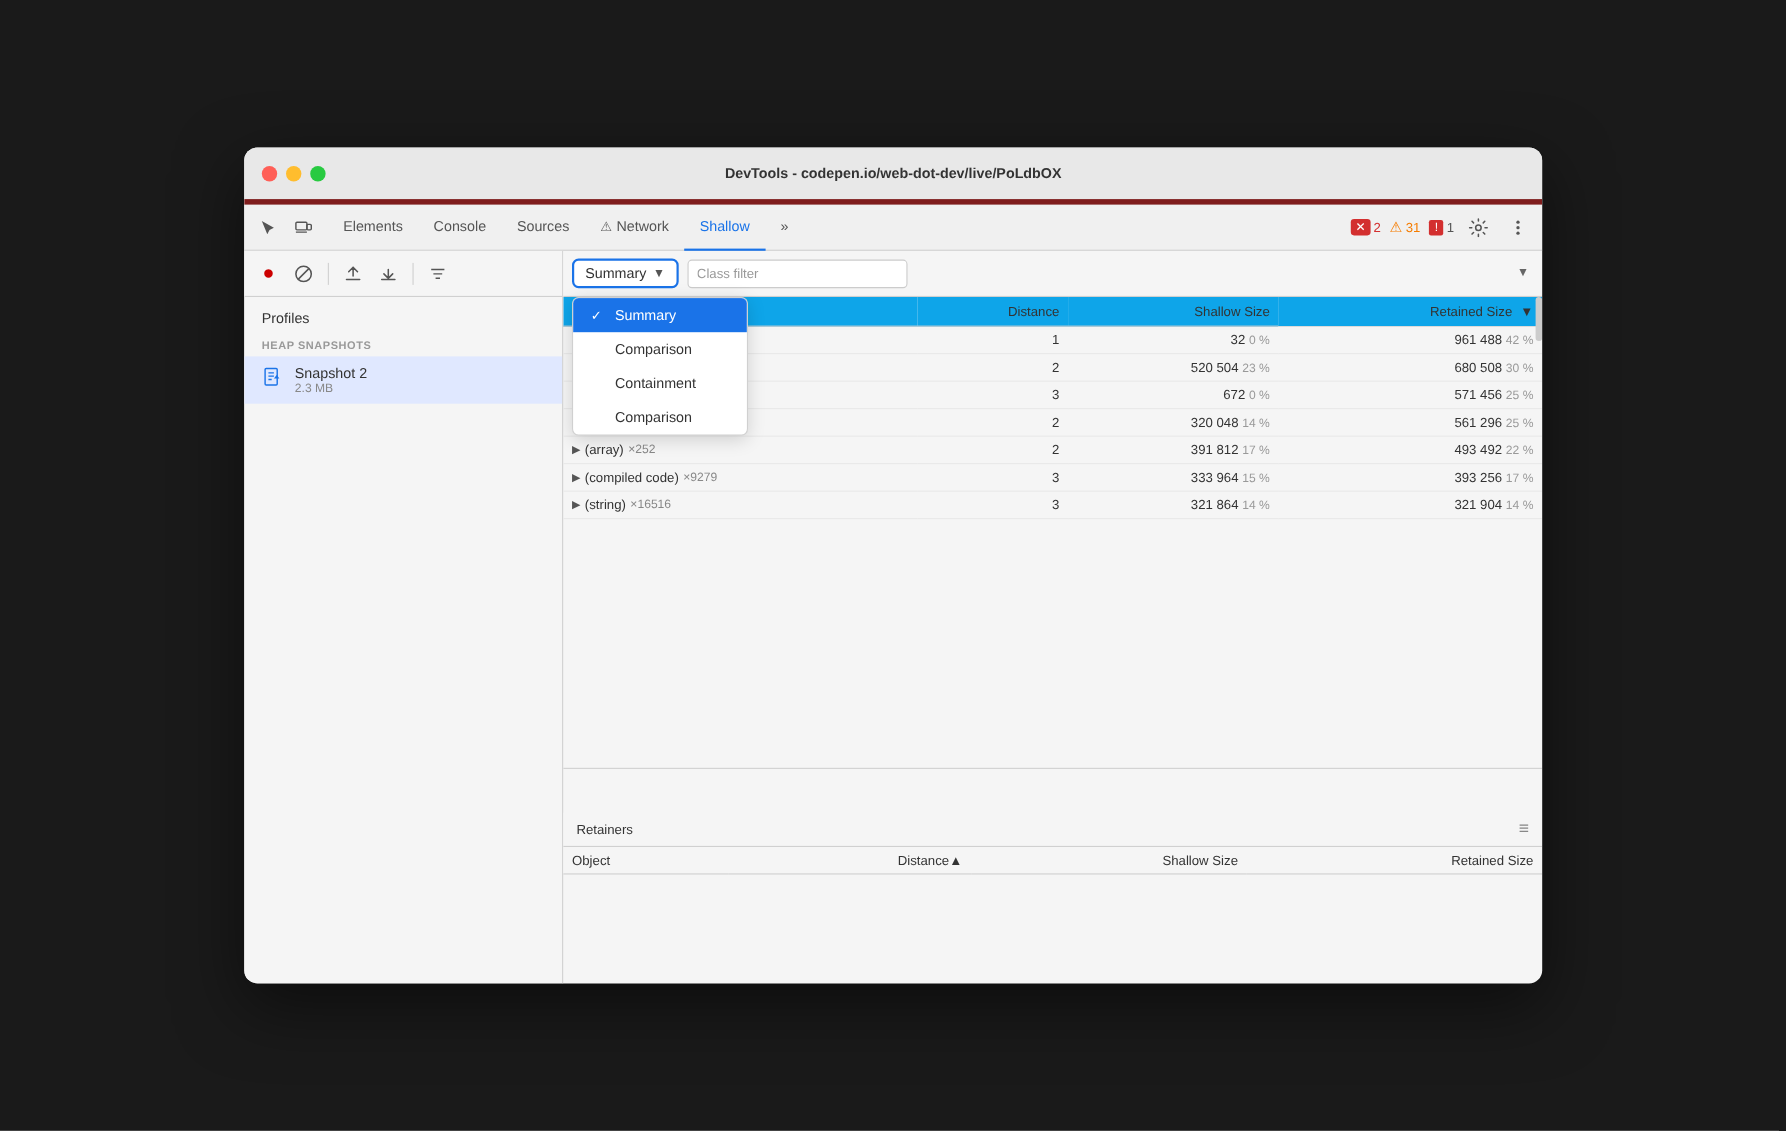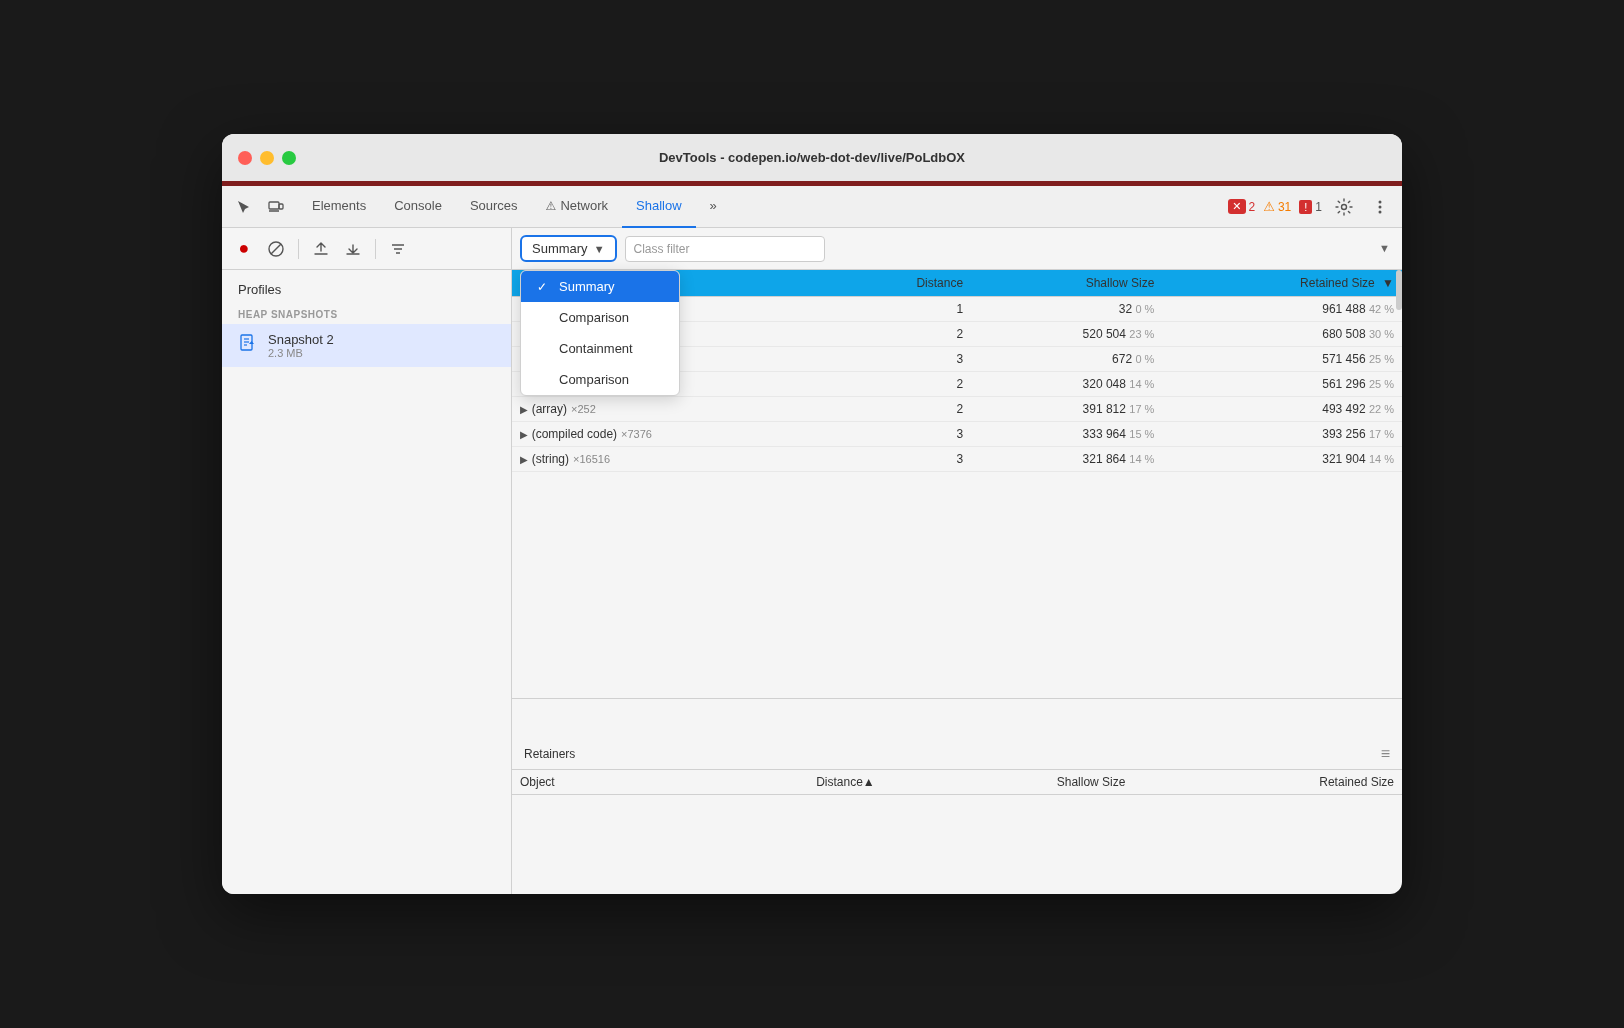--- a/index.html
+++ b/index.html
@@ -617,21 +617,21 @@
       </td>
       <td class="right">2</td>
       <td class="right">391 812 <span class="gray" style="color:#999;font-size:11px;">17 %</span></td>
       <td class="right">493 492 <span class="gray" style="color:#999;font-size:11px;">22 %</span></td>
     </tr>
                 <tr>
       <td>
         <div class="row-name">
           <span class="expand-arrow">▶</span>
           <span>(compiled code)</span>
-          <span class="row-multiplier">×7376</span>
+          <span class="row-multiplier">×9279</span>
         </div>
       </td>
       <td class="right">3</td>
       <td class="right">333 964 <span class="gray" style="color:#999;font-size:11px;">15 %</span></td>
       <td class="right">393 256 <span class="gray" style="color:#999;font-size:11px;">17 %</span></td>
     </tr>
                 <tr>
       <td>
         <div class="row-name">
           <span class="expand-arrow">▶</span>

